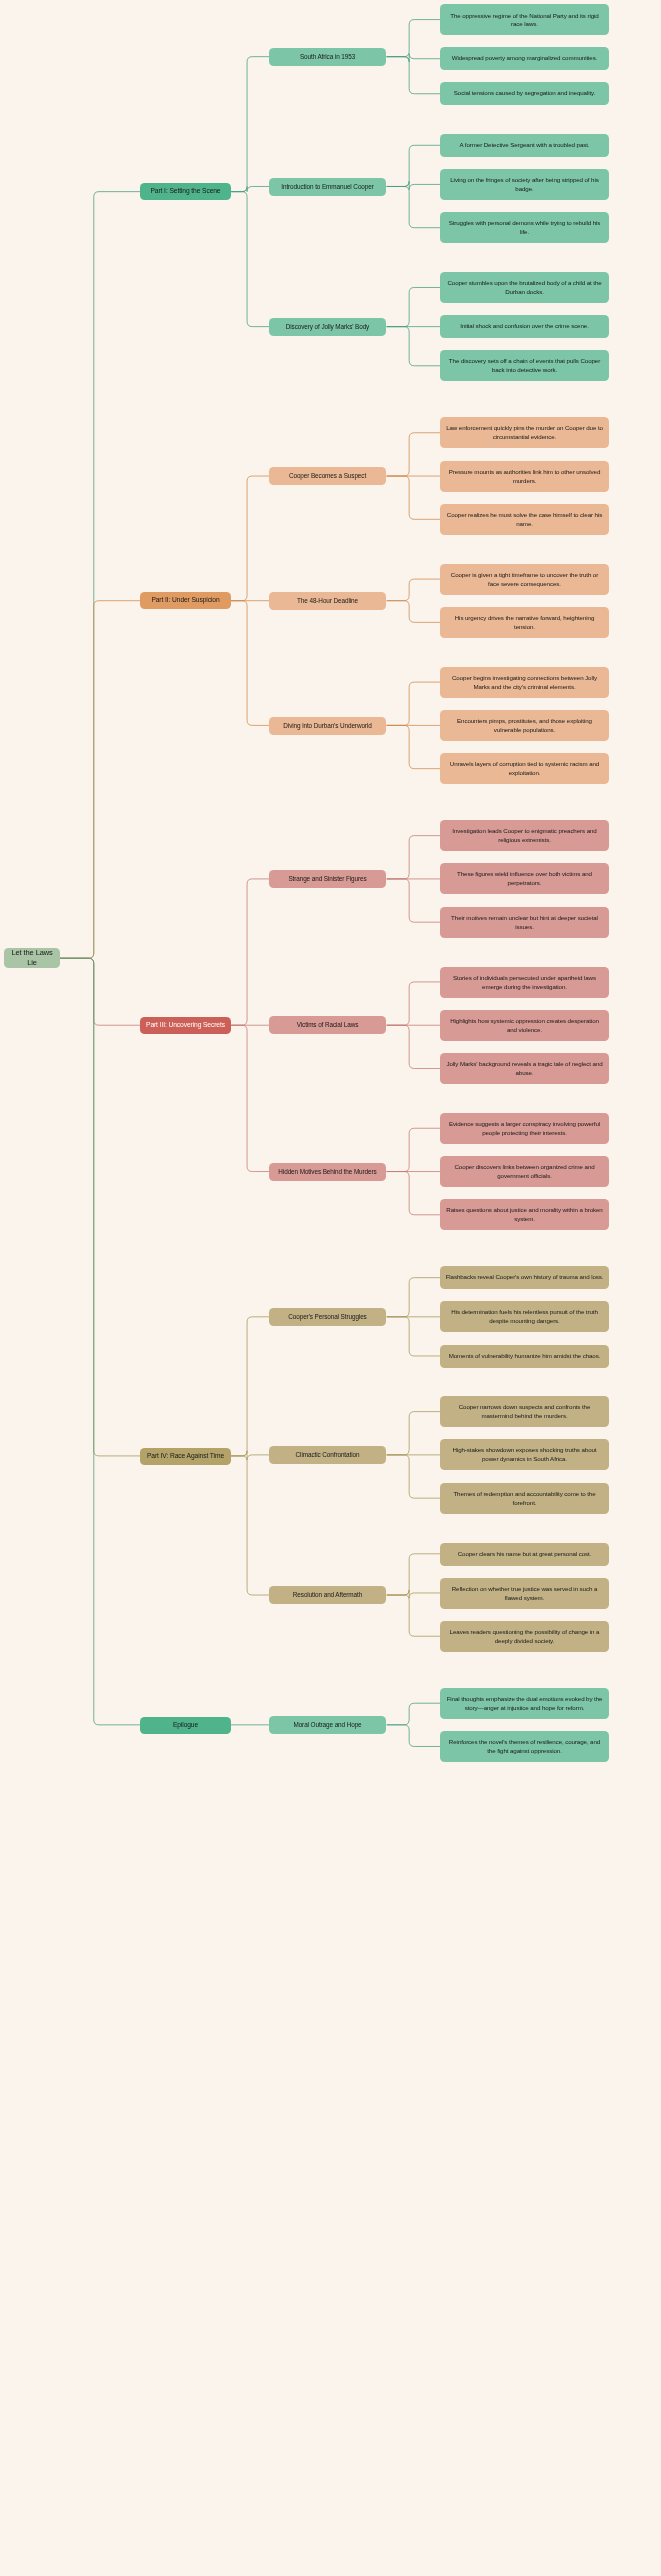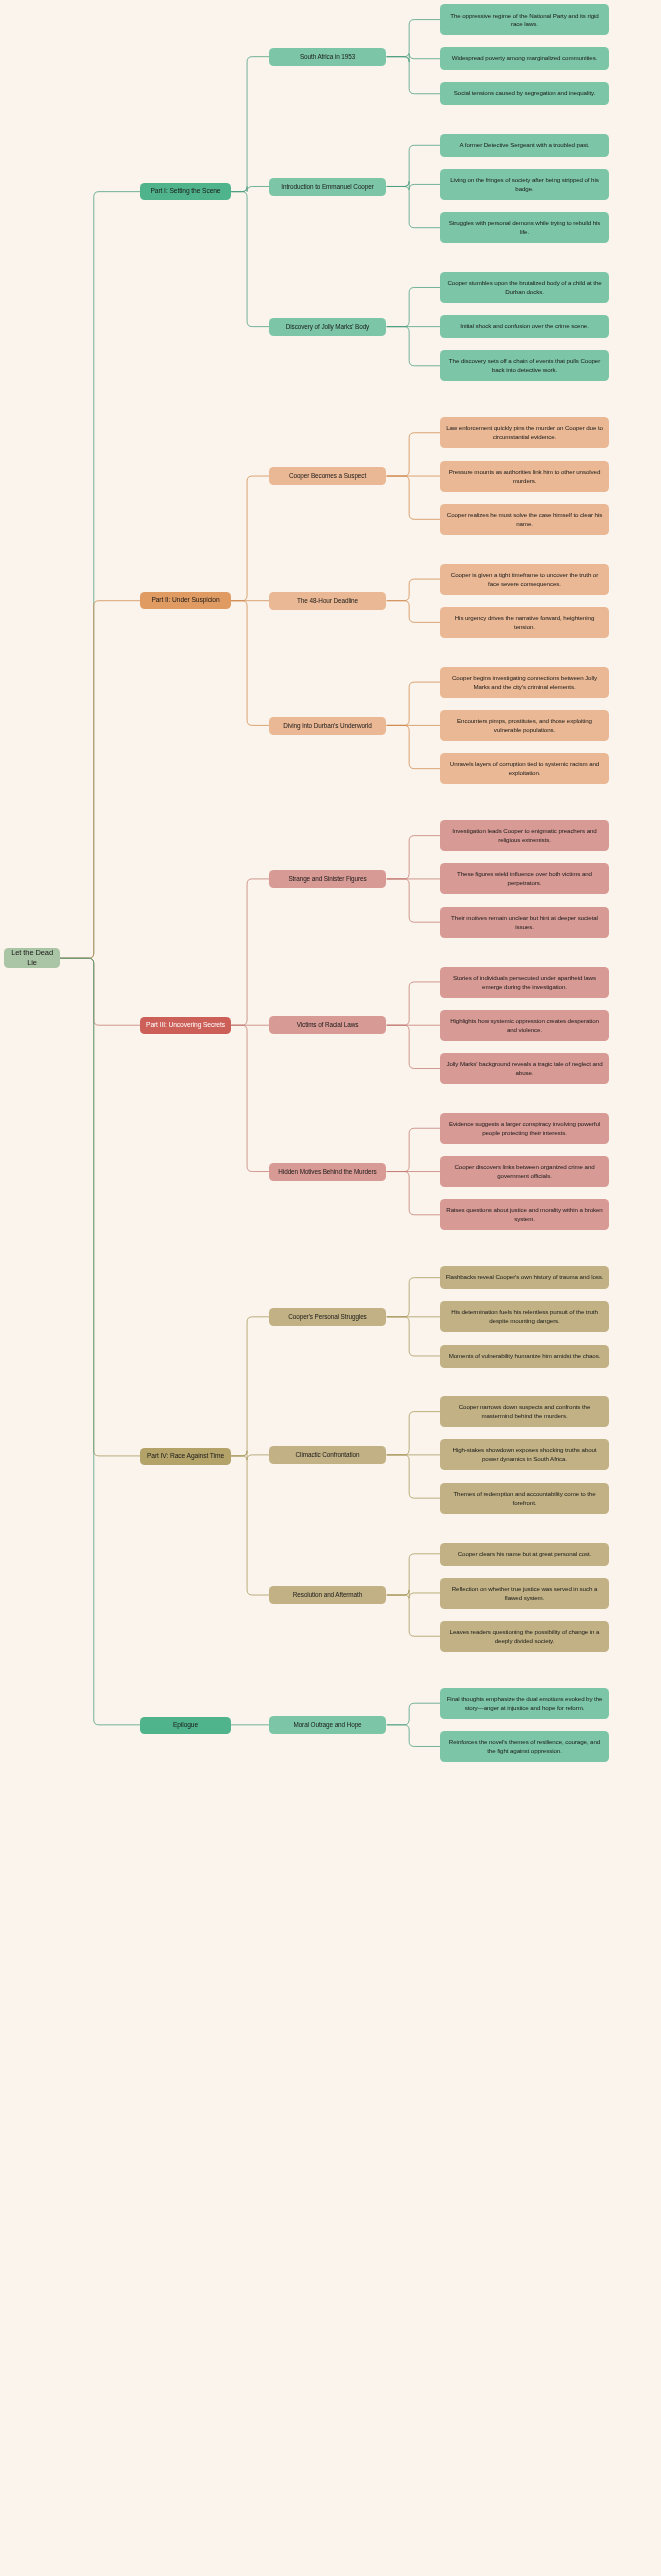--- a/index.html
+++ b/index.html
@@ -165,16 +165,16 @@
       <div class="node n-t-olive" style="left: 269px; top: 1446px; width: 117px; height: 17.5px;">Climactic Confrontation</div>
       <div class="node n-l-olive" style="left: 440px; top: 1543px; width: 169px; height: 23px;">Cooper clears his name but at great personal cost.</div>
       <div class="node n-l-olive" style="left: 440px; top: 1578px; width: 169px; height: 31px;">Reflection on whether true justice was served in such a flawed system.</div>
       <div class="node n-l-olive" style="left: 440px; top: 1621px; width: 169px; height: 31px;">Leaves readers questioning the possibility of change in a deeply divided society.</div>
       <div class="node n-t-olive" style="left: 269px; top: 1586px; width: 117px; height: 17.5px;">Resolution and Aftermath</div>
       <div class="node n-b-olive" style="left: 140px; top: 1448px; width: 91px; height: 16.5px;">Part IV: Race Against Time</div>
       <div class="node n-l-green" style="left: 440px; top: 1688px; width: 169px; height: 31px;">Final thoughts emphasize the dual emotions evoked by the story—anger at injustice and hope for reform.</div>
       <div class="node n-l-green" style="left: 440px; top: 1731px; width: 169px; height: 31px;">Reinforces the novel's themes of resilience, courage, and the fight against oppression.</div>
       <div class="node n-t-green" style="left: 269px; top: 1716px; width: 117px; height: 17.5px;">Moral Outrage and Hope</div>
       <div class="node n-b-green" style="left: 140px; top: 1717px; width: 91px; height: 16.5px;">Epilogue</div>
-      <div class="node n-root" style="left: 4.1px; top: 948px; width: 56px; height: 19.6px;">Let the Dead Lie</div>
+      <div class="node n-root" style="left: 4.1px; top: 948px; width: 56px; height: 19.6px;">Let the Laws Lie</div>
     </div>
 </div>
 
 
 </body></html>

